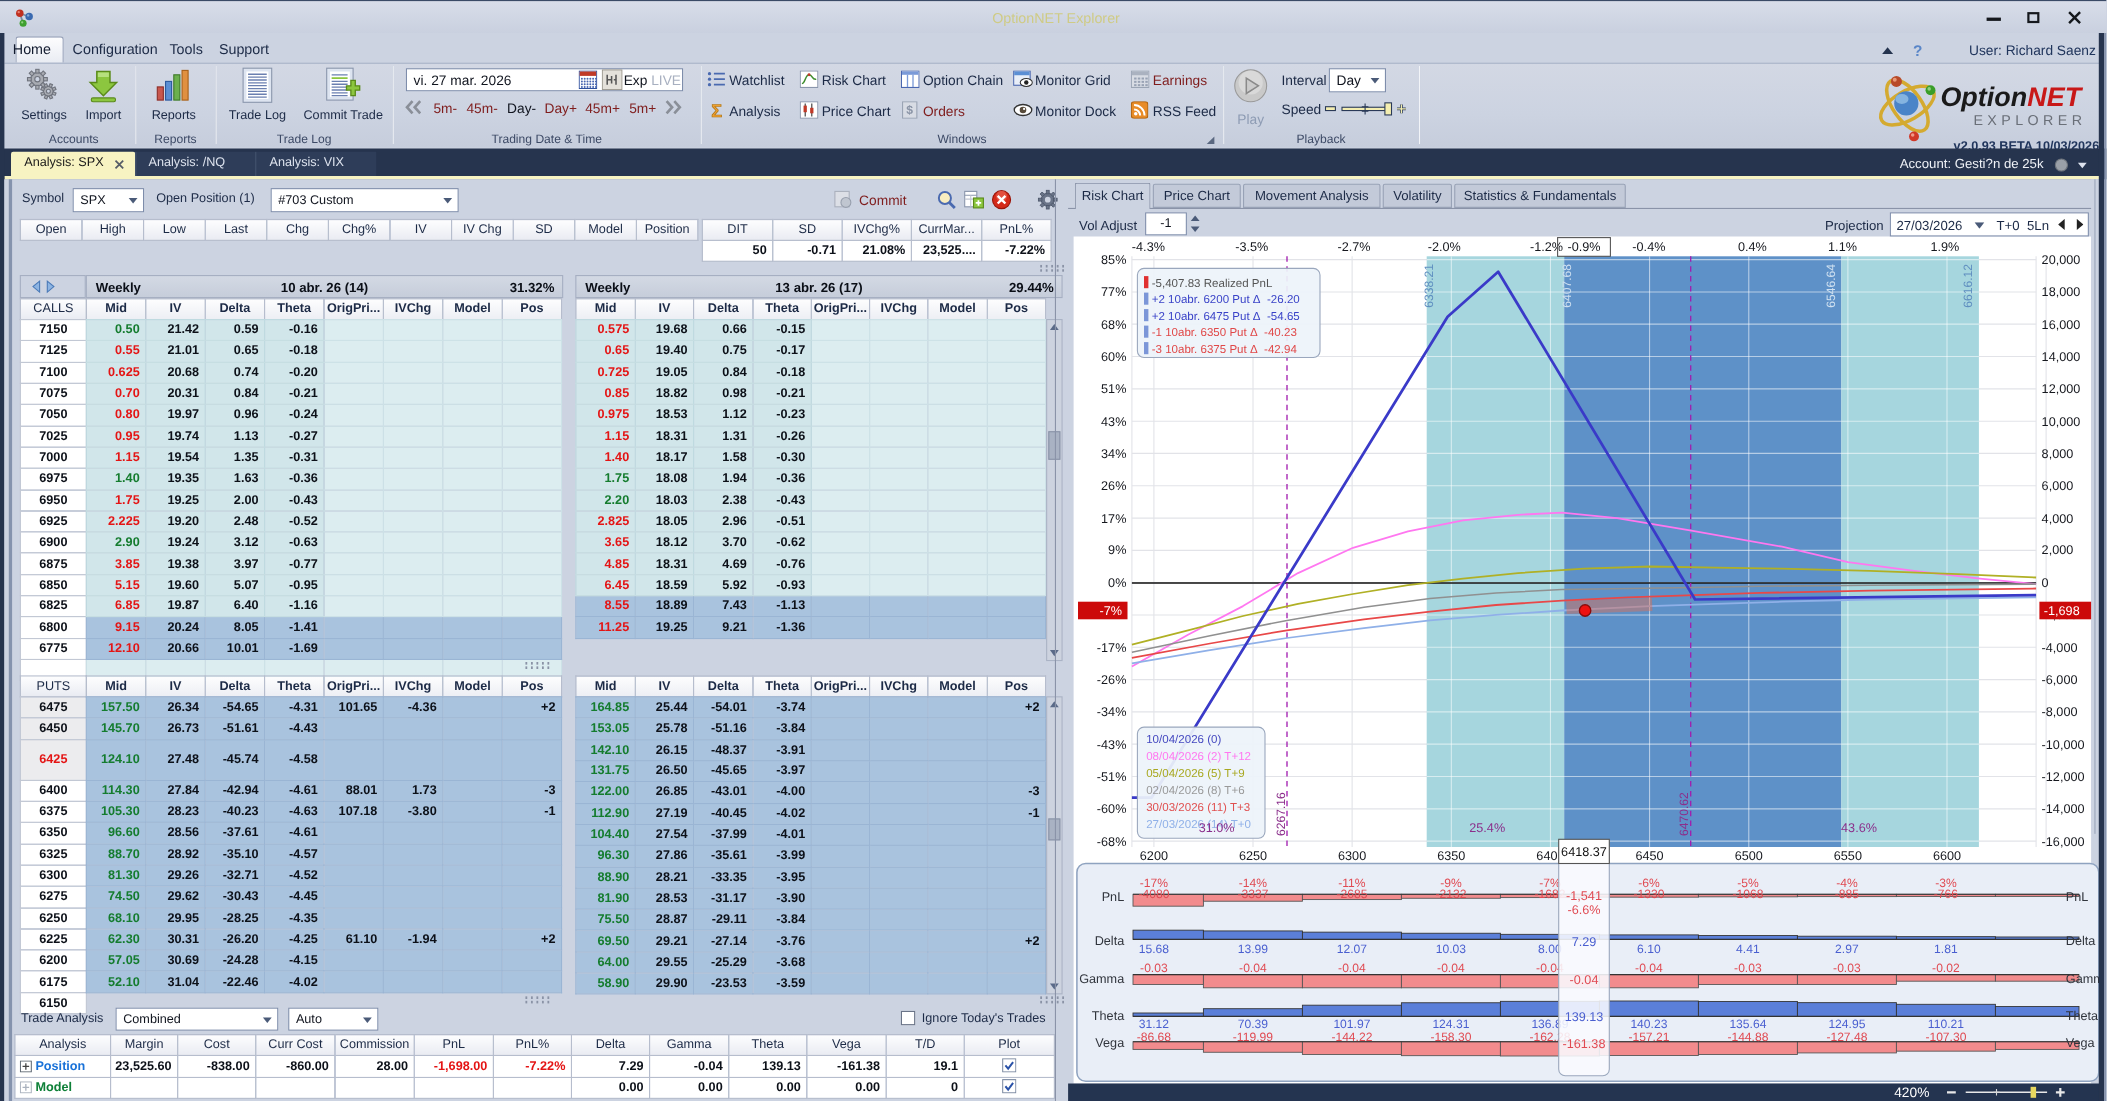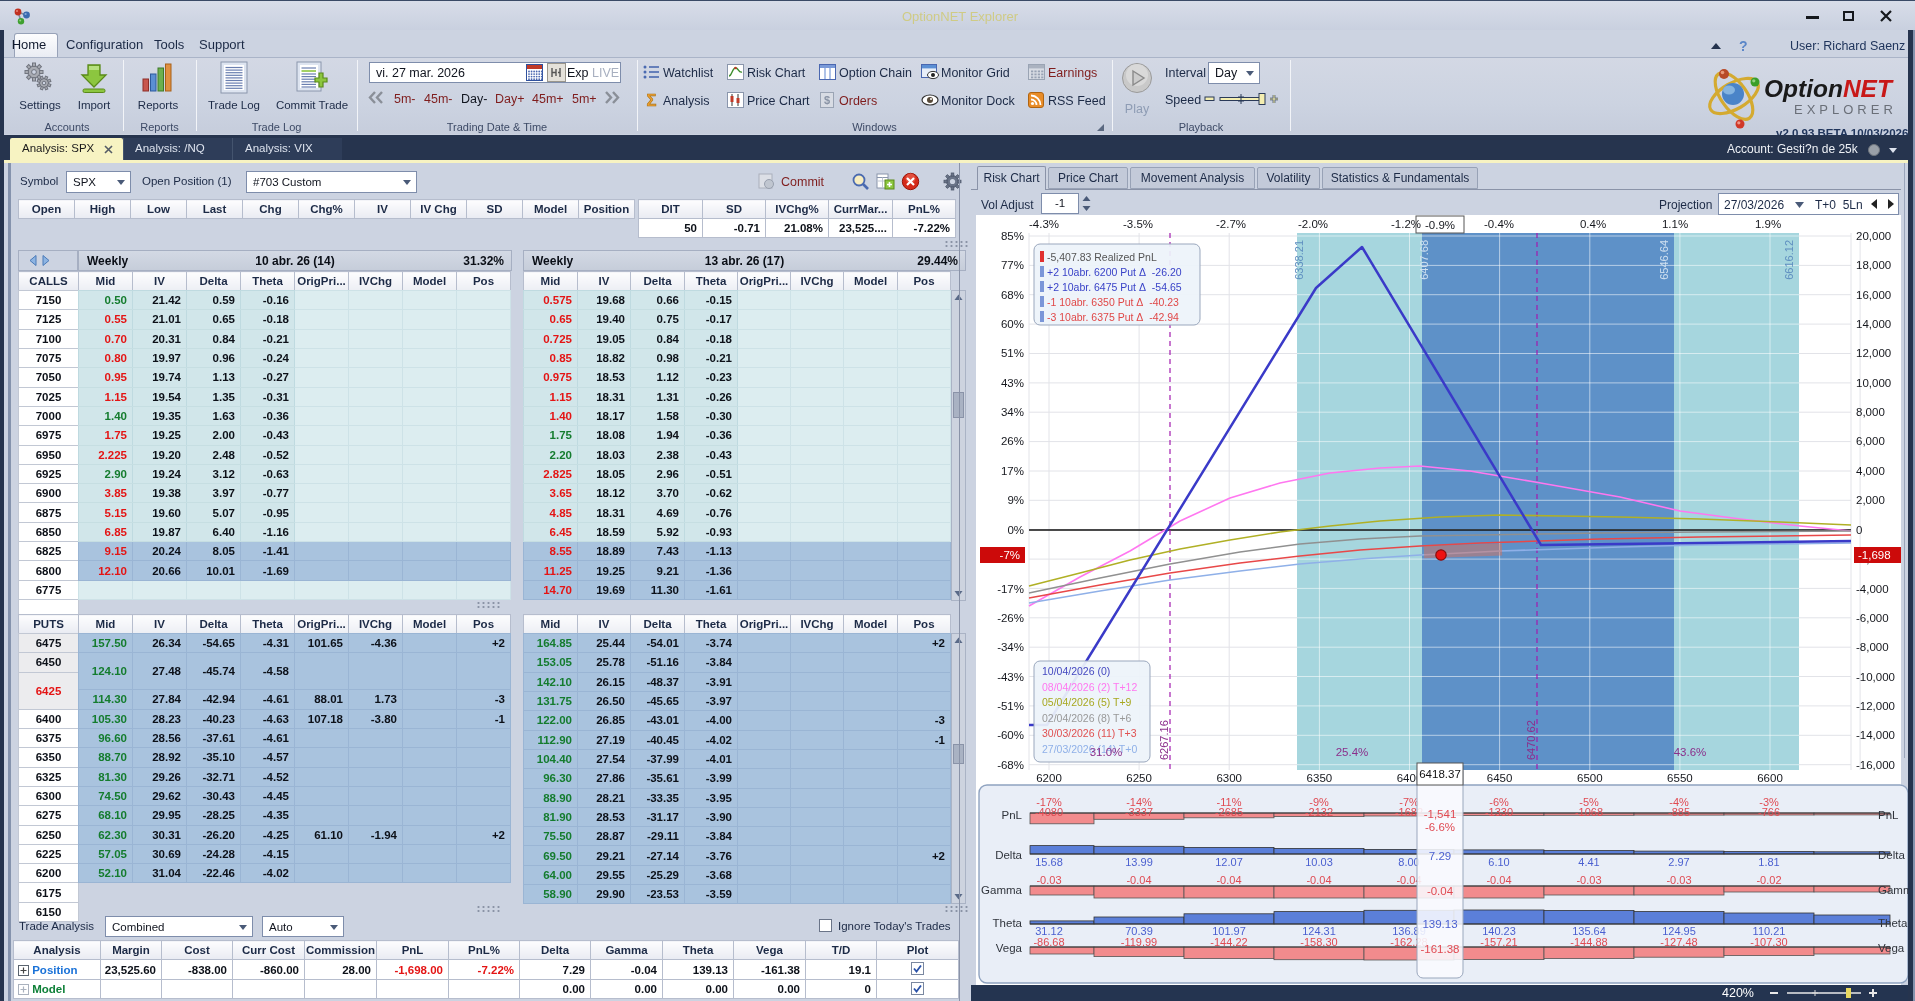--- a/index.html
+++ b/index.html
@@ -1,19 +1,19 @@
 <!DOCTYPE html>
 <html><head><meta charset="utf-8"><style>
 *{margin:0;padding:0;box-sizing:border-box}
 html,body{width:1915px;height:1001px;overflow:hidden;font-family:"Liberation Sans",sans-serif;background:#ccd3e1}
 .abs{position:absolute}
 body{position:relative;font-size:11px;color:#10141e}
 .tbl{border-collapse:collapse;table-layout:fixed}
 .tbl td{background:#fff;border:1px solid #b6bdcd;overflow:hidden;white-space:nowrap;padding:0 5px 0 2px;text-align:right;font-size:11.5px;font-weight:bold;color:#0c1018;height:19px}
-.hdr td{background:linear-gradient(#fdfdfe,#e9ebf2);text-align:center;color:#1c2a46;padding:0 2px;font-size:11.5px;font-weight:bold}
+.hdr td{background:linear-gradient(#fdfdfe,#e9ebf2);text-align:center;color:#1c2a46;padding:0 2px;font-size:11.5px;font-weight:normal}
 .grn,.tbl td.grn{color:#147c2e}
 .red,.tbl td.red{color:#e41414}
 .combo{position:absolute;background:#fff;border:1px solid #7e8dab;color:#10141e;font-size:11.5px;line-height:20px;padding-left:6px}
 .combo .ar{position:absolute;right:5px;top:8px;width:0;height:0;border-left:4px solid transparent;border-right:4px solid transparent;border-top:5px solid #4a5a78}
 .lbl{position:absolute;font-size:11.5px;color:#1c2a46;white-space:nowrap}
 .glbl{position:absolute;font-size:11px;color:#3d4a66;white-space:nowrap;text-align:center}
 .sep{position:absolute;width:1px;background:#aab3c7;border-right:1px solid #f2f4f8}
 .ricon{position:absolute}
 .rtxt{position:absolute;font-size:11.5px;color:#1c2a46;text-align:center;white-space:nowrap}
 .gray{color:#7f1d1d}
@@ -545,20 +545,30 @@
         <td class="red">0.55</td>
         <td>21.01</td>
         <td>0.65</td>
         <td>-0.18</td>
         <td class="e"></td>
         <td class="e"></td>
         <td class="e"></td>
         <td class="e"></td>
       </tr>
       <tr style="height:19.32px" class="cy">
+        <td class="red">0.625</td>
+        <td>20.68</td>
+        <td>0.74</td>
+        <td>-0.20</td>
+        <td class="e"></td>
+        <td class="e"></td>
+        <td class="e"></td>
+        <td class="e"></td>
+      </tr>
+      <tr style="height:19.32px" class="cy">
         <td class="red">0.70</td>
         <td>20.31</td>
         <td>0.84</td>
         <td>-0.21</td>
         <td class="e"></td>
         <td class="e"></td>
         <td class="e"></td>
         <td class="e"></td>
       </tr>
       <tr style="height:19.32px" class="cy">
@@ -872,30 +882,20 @@
       <tr style="height:19.32px" class="sel">
         <td class="red">11.25</td>
         <td>19.25</td>
         <td>9.21</td>
         <td>-1.36</td>
         <td class="e"></td>
         <td class="e"></td>
         <td class="e"></td>
         <td class="e"></td>
       </tr>
-      <tr style="height:19.32px" class="sel">
-        <td class="red">14.70</td>
-        <td>19.69</td>
-        <td>11.30</td>
-        <td>-1.61</td>
-        <td class="e"></td>
-        <td class="e"></td>
-        <td class="e"></td>
-        <td class="e"></td>
-      </tr>
     </tbody>
   </table>
 <div class="abs" style="left:951px;top:290px;width:15px;height:311px;background:#cdd3df;border:1px solid #aab3c5"></div>
 <svg class="abs" style="left:953px;top:293px" width="11" height="9" viewBox="0 0 11 9">
     <path d="M1.5,7 L5.5,1.5 L9.5,7 Z" fill="#5a6a88"></path>
   </svg>
 <svg class="abs" style="left:953px;top:589px" width="11" height="9" viewBox="0 0 11 9">
     <path d="M1.5,2 L5.5,7.5 L9.5,2 Z" fill="#5a6a88"></path>
   </svg>
 <div class="abs" style="left:953px;top:392px;width:11px;height:26px;background:#a9b2c3;border:1px solid #8a93a8"></div>
@@ -997,20 +997,30 @@
     <tbody>
       <tr style="height:19.32px" class="sel">
         <td class="grn">157.50</td>
         <td>26.34</td>
         <td>-54.65</td>
         <td>-4.31</td>
         <td>101.65</td>
         <td>-4.36</td>
         <td></td>
         <td>+2</td>
+      </tr>
+      <tr style="height:19.32px" class="sel">
+        <td class="grn">145.70</td>
+        <td>26.73</td>
+        <td>-51.61</td>
+        <td>-4.43</td>
+        <td></td>
+        <td></td>
+        <td></td>
+        <td></td>
       </tr>
       <tr style="height:37px" class="sel">
         <td class="grn">124.10</td>
         <td>27.48</td>
         <td>-45.74</td>
         <td>-4.58</td>
         <td></td>
         <td></td>
         <td></td>
         <td></td>

